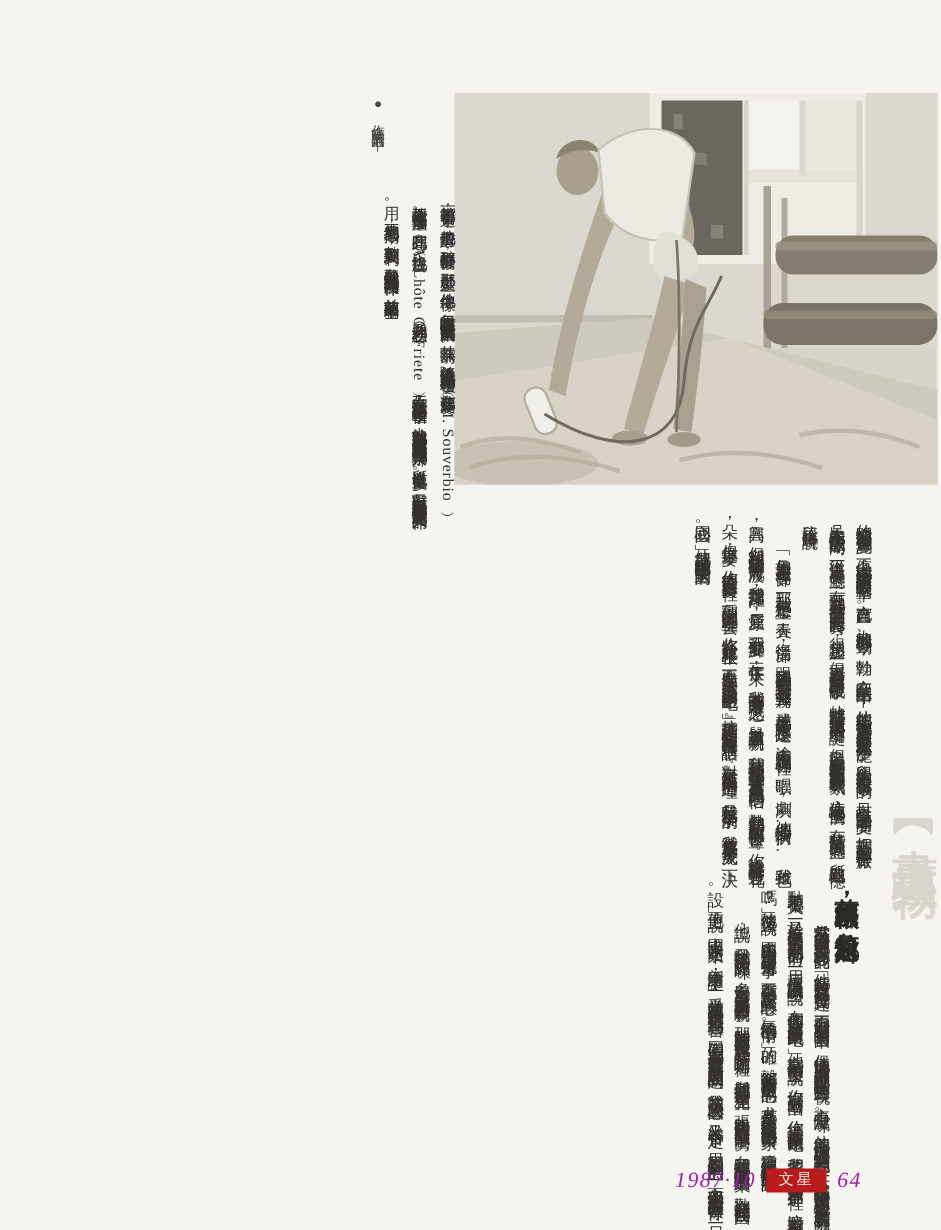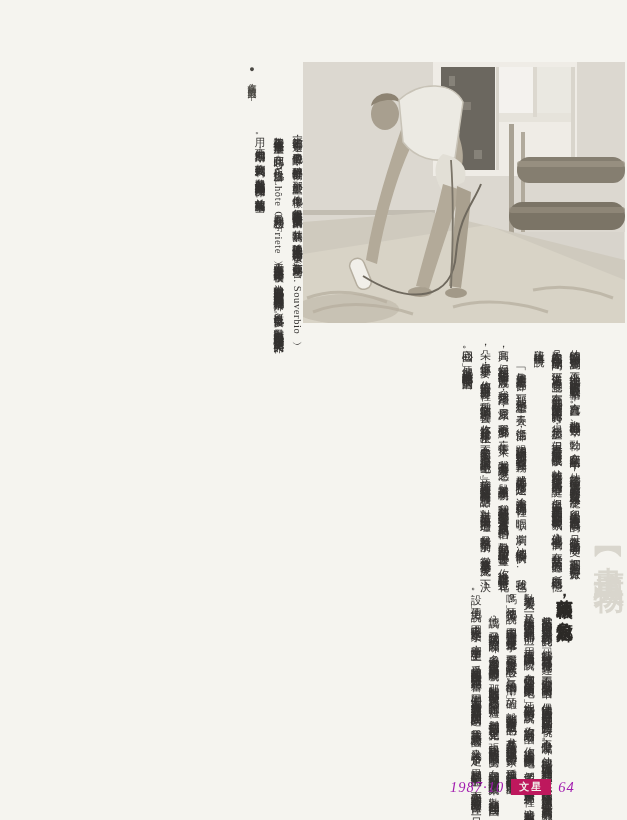--- a/index.html
+++ b/index.html
@@ -60,23 +60,23 @@
   
   .footer{
     position:absolute;left:450px;top:776px;height:22px;
     display:flex;align-items:center;gap:7px;
   }
   .footer .date,.footer .pageno{
     font-weight:normal;font-style:italic;font-size:14.5px;
     letter-spacing:1px;color:#a21caf;
   }
   .footer .mag-box{
-    background:#be185d;color:#f2f1ec;
+    background:#b91c1c;color:#f2f1ec;
     font-size:10px;letter-spacing:2px;
-    padding:2px 8px;line-height:12px;font-weight:bold;
+    padding:2px 8px;line-height:12px;
   }
 </style>
 </head>
 <body>
 
 <div class="page">
 
   <div class="photo-caption v">●作畫時的吳冠中</div>
 
   <div class="photo">

